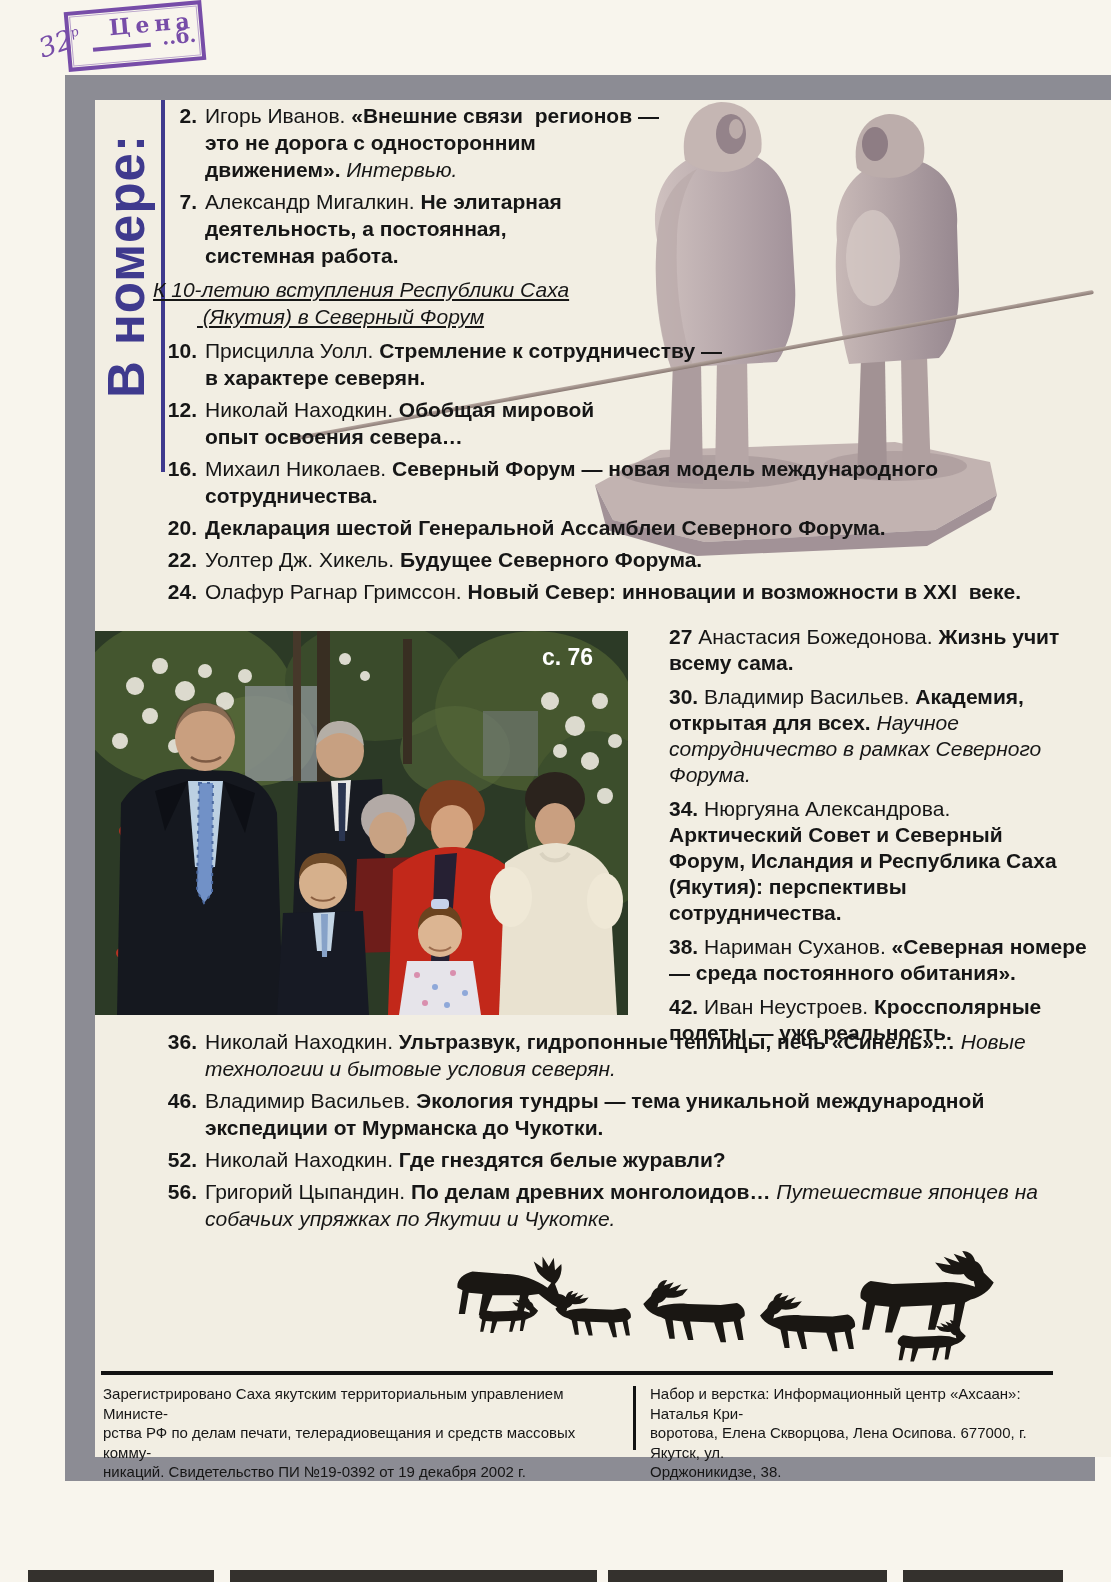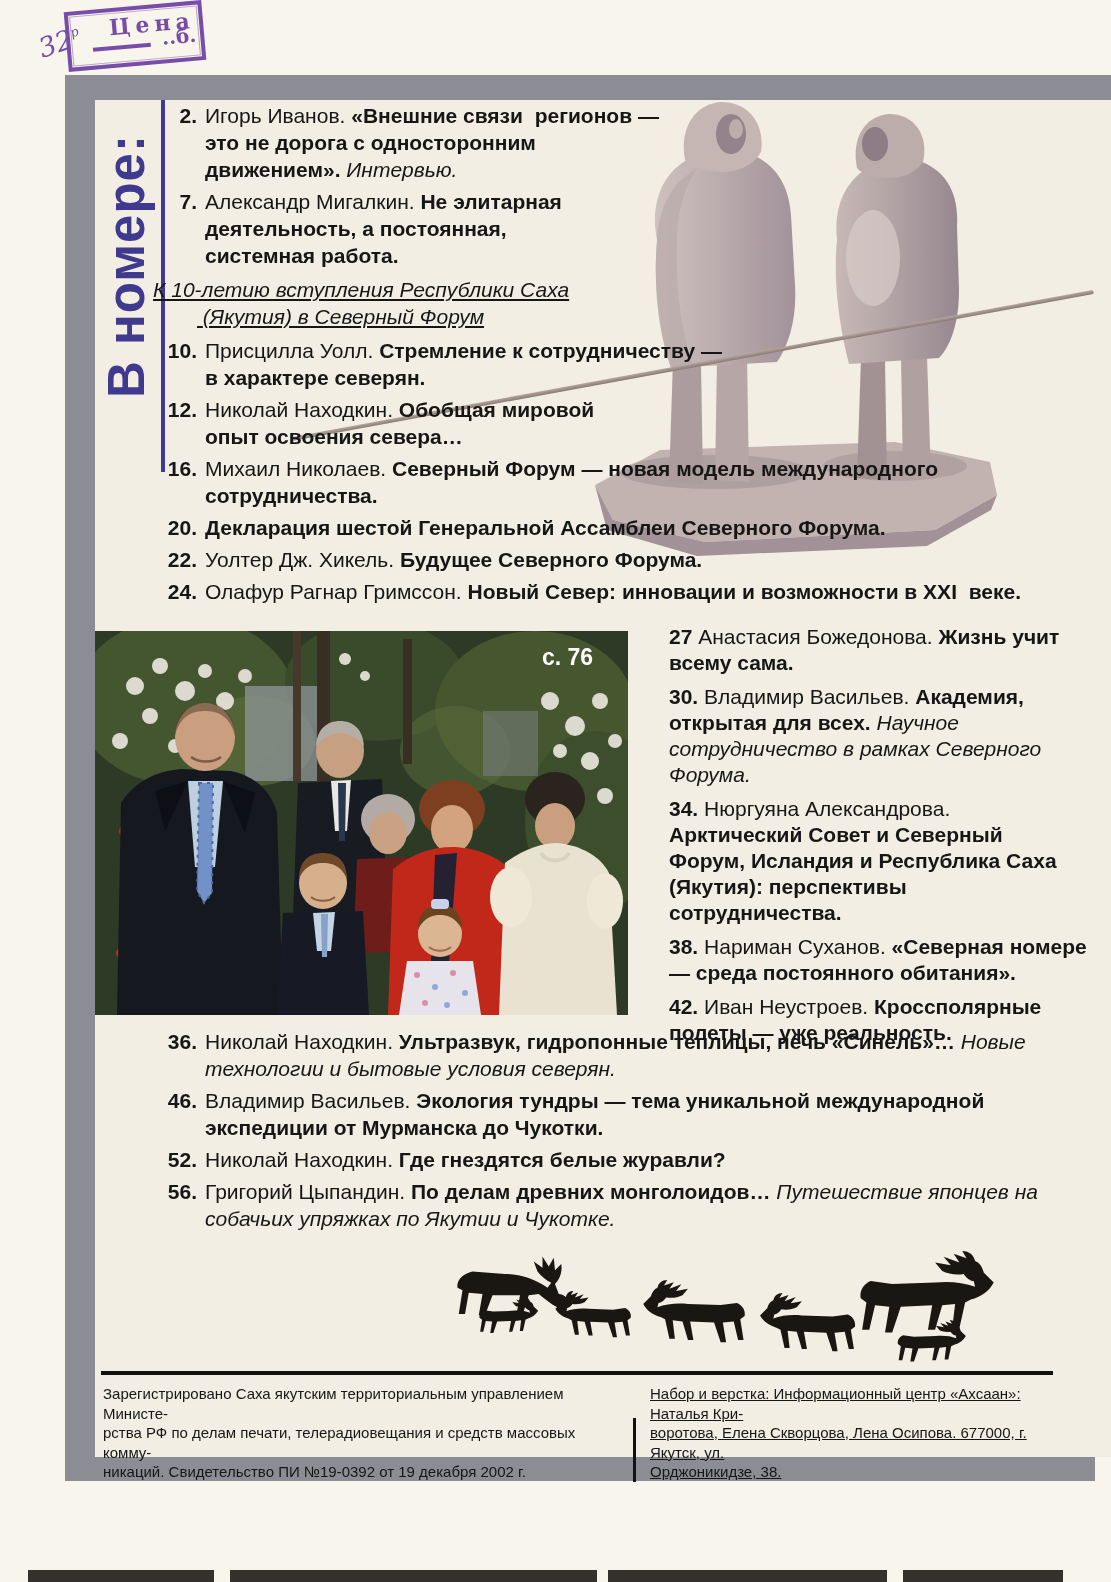--- a/index.html
+++ b/index.html
@@ -47,25 +47,25 @@
   .seg-r{font-weight:normal;}
   .seg-b{font-weight:bold;}
   .seg-i{font-style:italic;}
   .entry.section{margin:7px 0 7px 0;padding-left:36px;}
   .seg-u{font-style:italic;text-decoration:underline;}
   
   .family{position:absolute;left:0;top:531px;width:533px;height:384px;}
   .reindeer{position:absolute;left:352px;top:1140px;width:618px;height:124px;}
   
   .footer-rule{position:absolute;left:6px;top:1271px;width:952px;height:4px;background:#121212;}
-  .footer{position:absolute;left:8px;top:1284px;width:1000px;display:flex;align-items:flex-end;}
+  .footer{position:absolute;left:8px;top:1284px;width:1000px;display:flex;align-items:flex-start;}
   .fcol{font-size:15px;line-height:19.5px;white-space:pre-line;}
   .fcol.left{width:522px;}
   .fdiv{width:3px;height:64px;background:#121212;margin:2px 14px 0 8px;flex:none;}
-  .fcol.right{width:430px;text-decoration:underline;}
+  .fcol.right{width:430px;}
   
   .bottom-strip{position:absolute;left:28px;top:1570px;width:1035px;height:12px;background:#34312d;
     -webkit-mask:linear-gradient(90deg,#000 0 18%,transparent 18% 19.5%,#000 19.5% 55%,transparent 55% 56%,#000 56% 83%,transparent 83% 84.5%,#000 84.5% 100%);
             mask:linear-gradient(90deg,#000 0 18%,transparent 18% 19.5%,#000 19.5% 55%,transparent 55% 56%,#000 56% 83%,transparent 83% 84.5%,#000 84.5% 100%);}
 </style>
 </head>
 <body>
 
 <div class="scan">
 

